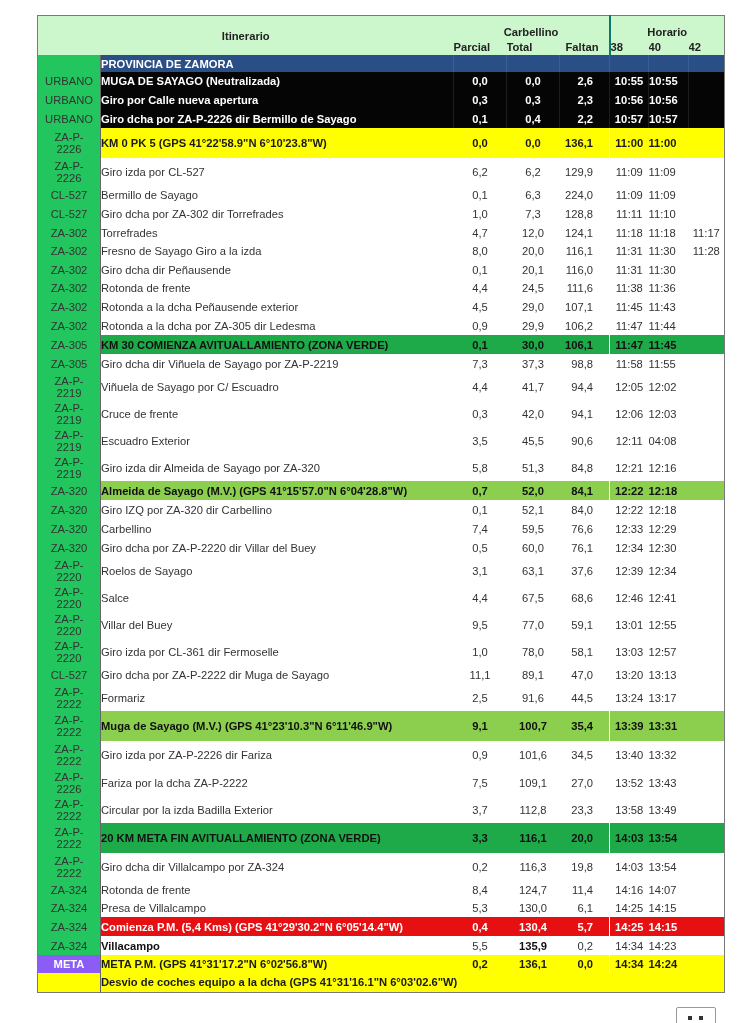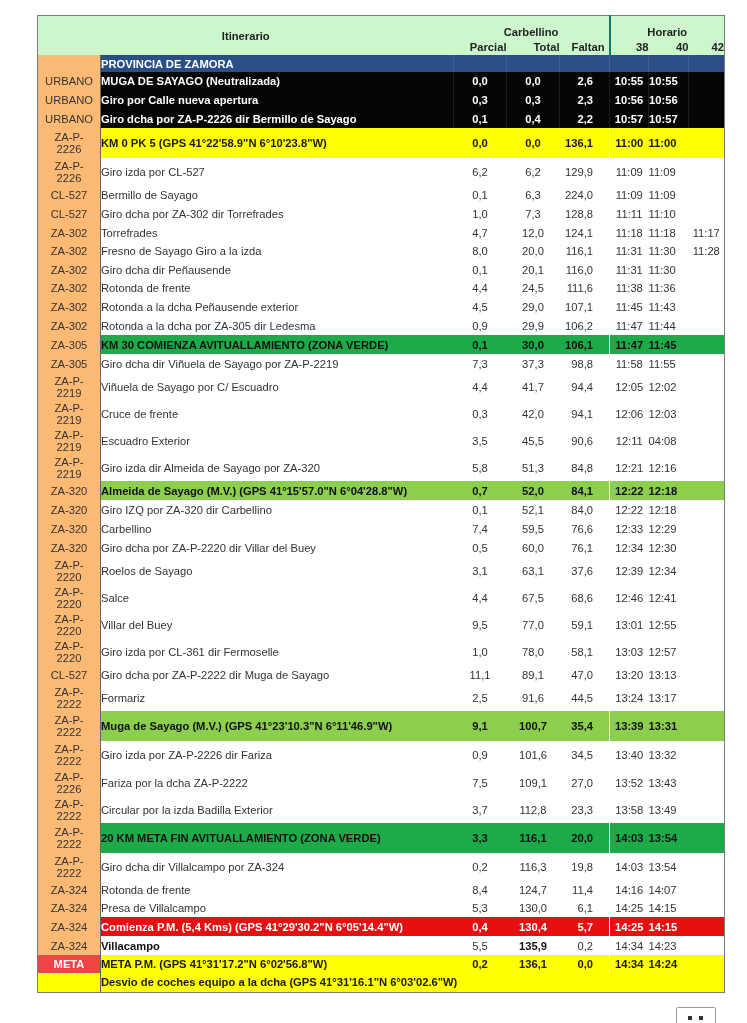--- a/index.html
+++ b/index.html
@@ -10,42 +10,42 @@
   table.roadbook td, table.roadbook th { padding:0; overflow:hidden; white-space:nowrap; }
   col.c-road { width:63px; } col.c-desc { width:353px; }
   col.c-par { width:53px; } col.c-tot { width:53px; } col.c-fal { width:50px; }
   col.c-h38 { width:39px; } col.c-h40 { width:40px; } col.c-h42 { width:36px; }
   thead th { background:#ccf6cc; font-weight:bold; color:#222; }
   thead tr.h1 th { height:22px; vertical-align:bottom; }
   thead tr.h2 th { height:17px; vertical-align:middle; }
   th.itin { vertical-align:middle !important; text-align:center; }
   th.kmgrp, th.hgrp { text-align:center; }
   th.hgrp, th.h38 { border-left:2px solid #0f766e; }
-  th.num { text-align:right; }
-  th.num.right { text-align:right; padding-right:4px; }
+  th.num { text-align:left; }
+  th.num.right { text-align:center; padding-right:4px; }
   .outer { border:1px solid #7a7a7a; }
-  td.road { text-align:center; border-right:1px solid #666; line-height:12px; color:#333; background:#fdba74; }
+  td.road { text-align:center; border-right:1px solid #666; line-height:12px; color:#333; background:#22c55e; }
   td.desc { padding-left:5px; }
   td.n { text-align:center; }
   td.n.fal { text-align:right; padding-right:16px; }
   td.h38 { text-align:center; border-left:1px solid transparent; }
   td.h40 { text-align:left; padding-left:2px; }
   td.h42 { text-align:center; }
   tr.plain td.desc, tr.plain td.n, tr.plain td.h38, tr.plain td.h40, tr.plain td.h42 { background:#fff; color:#333; }
   tr.prov td.desc, tr.prov td.n, tr.prov td.h38, tr.prov td.h40, tr.prov td.h42 { background:#2a4f86; color:#fff; font-weight:bold; }
   tr.prov td.n, tr.prov td.h38, tr.prov td.h40, tr.prov td.h42 { border-left:1px solid #3a5f96; }
   tr.black td.desc, tr.black td.n, tr.black td.h38, tr.black td.h40, tr.black td.h42 { background:#050505; color:#fff; font-weight:bold; }
   tr.black td.n, tr.black td.h38, tr.black td.h40, tr.black td.h42 { border-left:1px solid #1d1d1d; }
   tr.yellow td.desc, tr.yellow td.n, tr.yellow td.h38, tr.yellow td.h40, tr.yellow td.h42 { background:#ffff00; color:#1a1a1a; font-weight:bold; }
   tr.green td.desc, tr.green td.n, tr.green td.h38, tr.green td.h40, tr.green td.h42 { background:#1faa4a; color:#111; font-weight:bold; }
   tr.lgreen td.desc, tr.lgreen td.n, tr.lgreen td.h38, tr.lgreen td.h40, tr.lgreen td.h42 { background:#8ccf4f; color:#111; font-weight:bold; }
   tr.red td.desc, tr.red td.n, tr.red td.h38, tr.red td.h40, tr.red td.h42 { background:#e60f12; color:#fff; font-weight:bold; }
   tr.bold td.desc { font-weight:bold; color:#111; }
   tr.bold td.tot { font-weight:bold; color:#111; }
-  tr.meta td.road { background:#ef4444; color:#fff; font-weight:bold; }
+  tr.meta td.road { background:#8b5cf6; color:#fff; font-weight:bold; }
   tr.desvio td.road { background:#ffff00; }
   tr.desvio td.desc { background:#ffff00; color:#1a1a1a; font-weight:bold; }
   .corner-icon { position:absolute; left:676px; top:1007px; width:38px; height:22px;
                  border:1px solid #999; border-radius:2px; background:#fff; }
   .corner-icon span { position:absolute; top:8px; width:4px; height:4px; background:#333; }
   .corner-icon span.a { left:11px; } .corner-icon span.b { left:22px; }
 </style>
 </head>
 <body>
 

